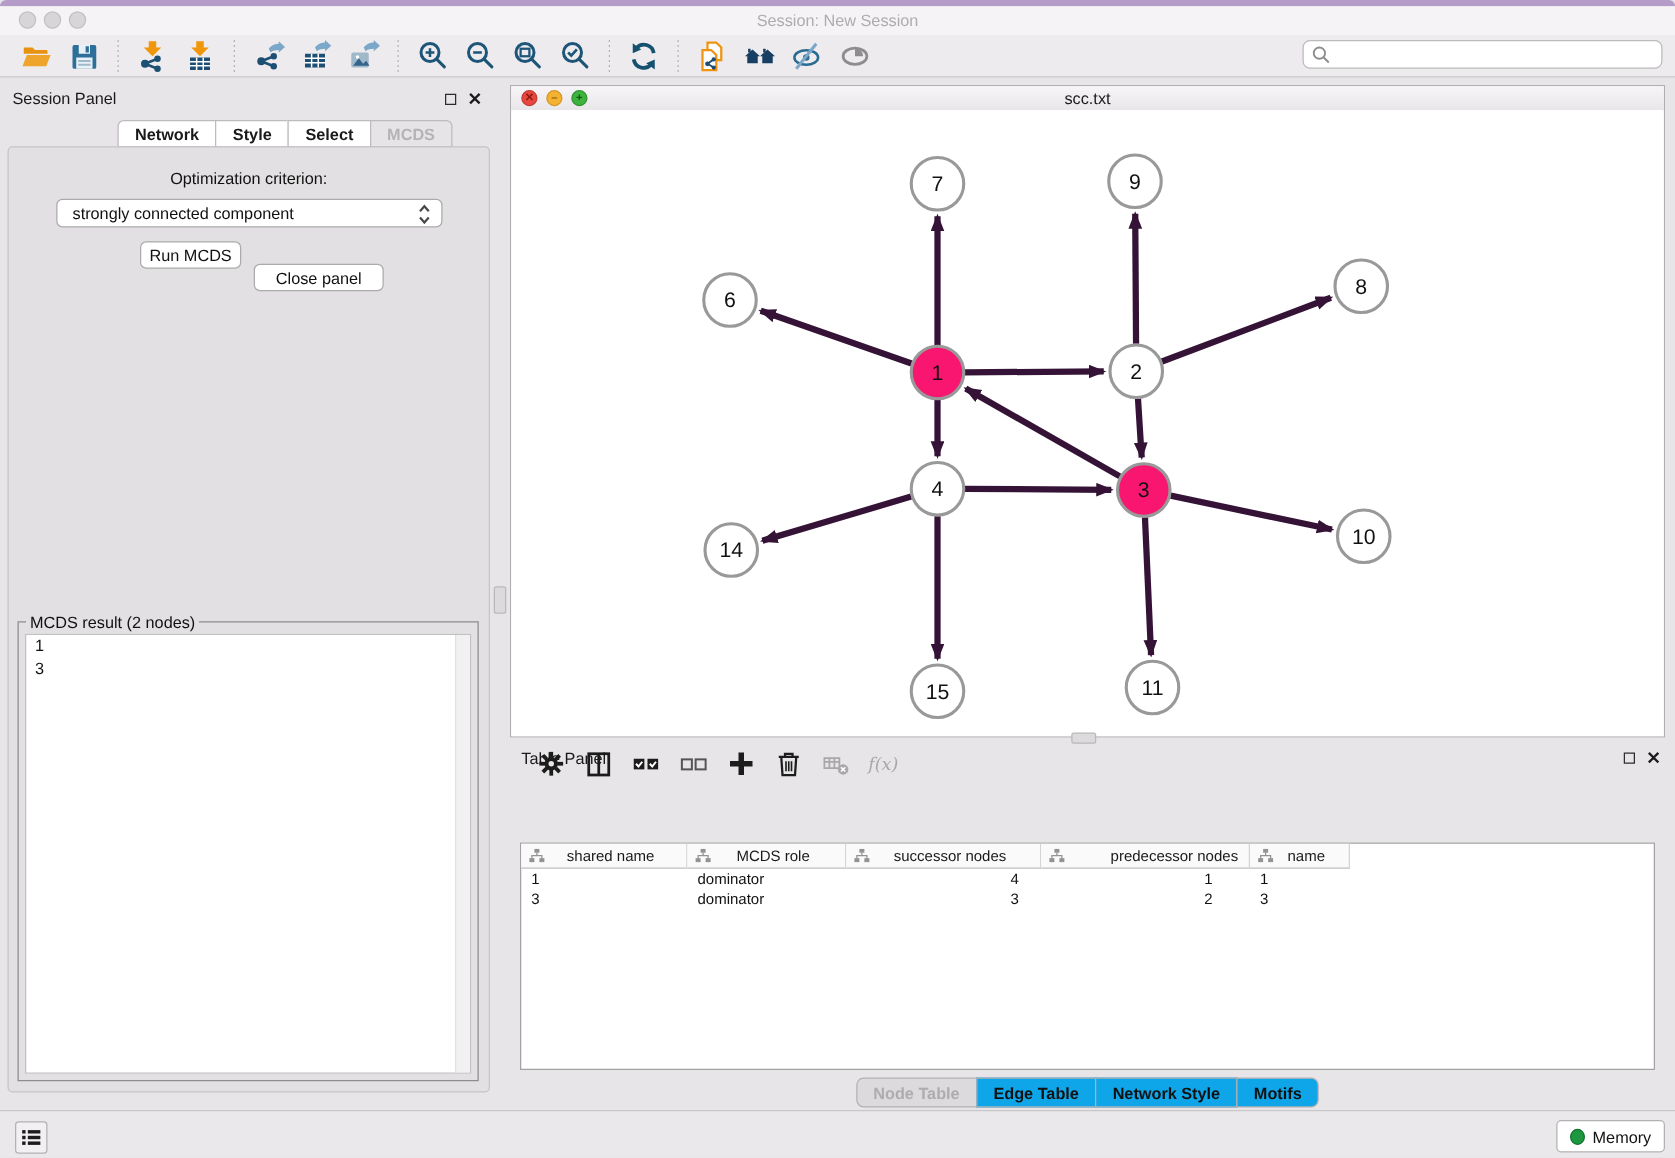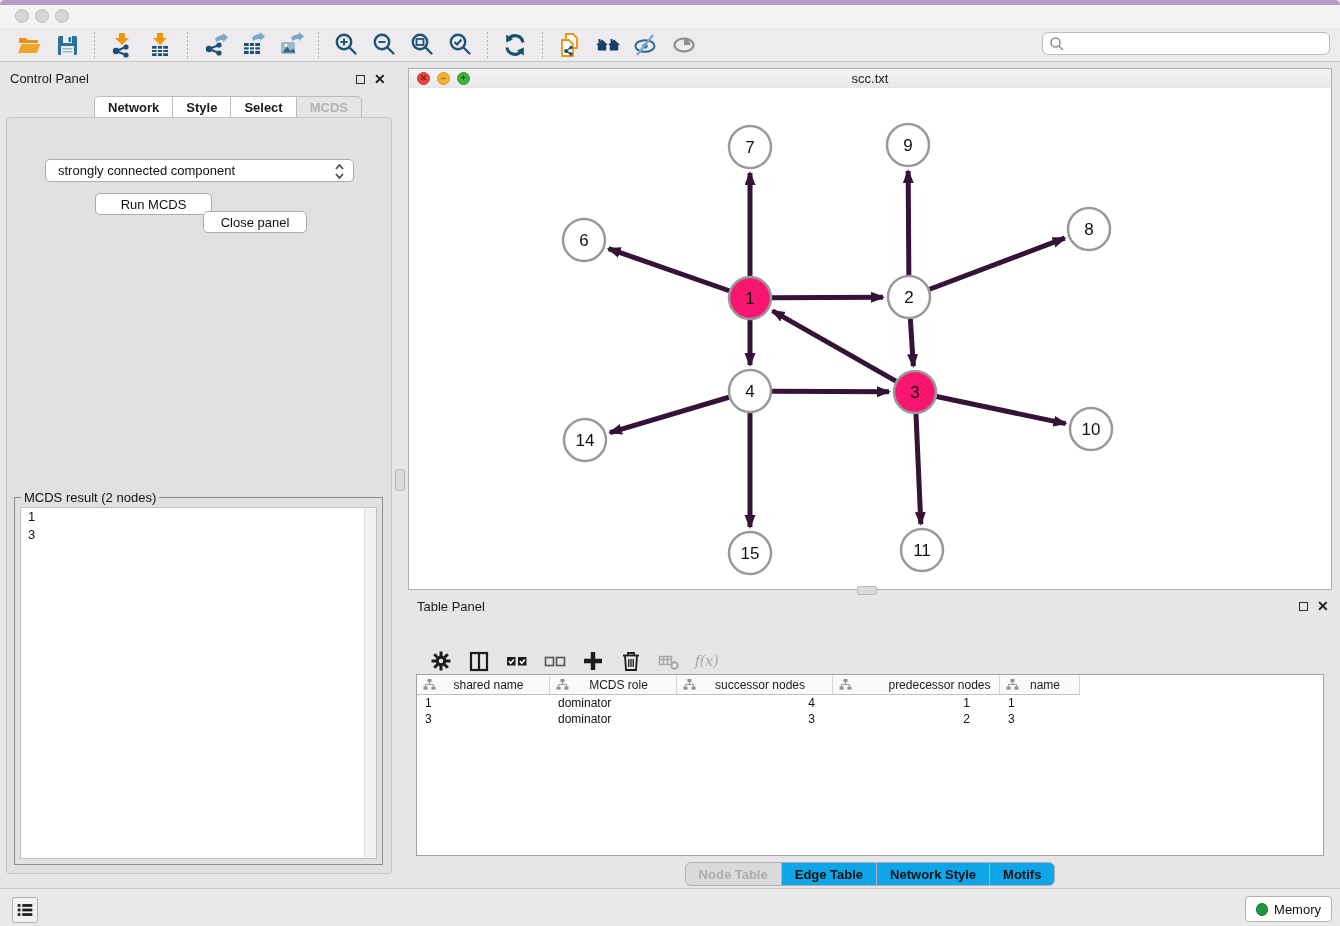--- a/index.html
+++ b/index.html
@@ -27,42 +27,42 @@
   .close-ico{font-size:14px;font-weight:bold;color:#1a1a1a;line-height:10px;}
   .cp-tabs{position:absolute;left:77px;top:96px;display:flex;}
   .cp-tab{height:22px;box-sizing:border-box;border:1px solid #bdbbbd;background:#fff;font-size:13px;font-weight:600;color:#1a1a1a;display:flex;align-items:center;justify-content:center;padding:0 13px;margin-left:-1px;}
   .cp-tab.first{border-radius:5px 0 0 0;margin-left:17px;}
   .cp-tab.active{background:#e6e4e6;color:#b5b3b5;border-radius:0 5px 0 0;}
   .cp-content{position:absolute;left:6px;top:117px;width:386px;height:757px;background:#e2e0e2;border:1px solid #c6c4c6;border-radius:4px;box-sizing:border-box;}
   .opt-label{position:absolute;left:0;right:0;top:17px;text-align:center;font-size:13px;color:#111;}
   .combo{position:absolute;left:38px;top:41px;width:309px;height:23px;background:#fff;border:1px solid #ababab;border-radius:5px;box-sizing:border-box;display:flex;align-items:center;font-size:13px;color:#111;padding-left:12px;}
   .combo .chevrons{position:absolute;right:7px;top:2px;}
   .btn{position:absolute;height:22px;background:#fff;border:1px solid #ababab;border-radius:5px;font-size:13px;color:#111;display:flex;align-items:center;justify-content:center;box-sizing:border-box;}
-  #run-btn{left:88px;top:75px;width:117px;}
+  #run-btn{left:105px;top:75px;width:81px;}
   #closep-btn{left:196px;top:93px;width:104px;}
   fieldset.result{position:absolute;left:7px;top:372px;width:369px;height:375px;border:1px solid #8e8c8e;margin:0;padding:0;box-sizing:border-box;background:transparent;}
   fieldset.result legend{font-size:13px;color:#111;margin-left:6px;padding:0 3px;}
   .result-box{position:absolute;left:5px;right:5px;top:2px;bottom:5px;background:#fff;border:1px solid #c2c0c2;overflow:hidden;}
   .result-line{font-size:13px;color:#111;padding:1px 0 1px 7px;line-height:16px;}
   .result-scroll{position:absolute;right:0;top:0;bottom:0;width:11px;background:#f2f1f2;border-left:1px solid #e2e0e2;}
   
   .net-win{position:absolute;left:408px;top:68px;width:924px;height:522px;background:#fff;border:1px solid #b0aeb0;box-sizing:border-box;}
   .net-titlebar{position:absolute;left:0;top:0;right:0;height:19px;background:linear-gradient(#f7f5f7,#e8e6e8);border-bottom:1px solid #bcbabc;}
   .net-lights{position:absolute;left:8px;top:3px;display:flex;gap:7px;}
   .nlight{width:13px;height:13px;border-radius:50%;box-sizing:border-box;font-size:9px;font-weight:bold;display:flex;align-items:center;justify-content:center;line-height:1;}
   .nl-red{background:#e8473f;border:1px solid #c33b33;color:#8c1810;}
   .nl-yel{background:#f5b231;border:1px solid #d3962a;color:#8e5e00;}
   .nl-grn{background:#3fb13f;border:1px solid #2f962f;color:#0c5c0c;}
   .net-title{position:absolute;left:0;right:0;top:2px;text-align:center;font-size:13px;color:#1c1c1c;}
   .net-canvas{position:absolute;left:0;top:19px;right:0;bottom:0;background:#fff;}
   .grip-v{position:absolute;left:395px;top:469px;width:8px;height:20px;background:#dcdadc;border:1px solid #bab8ba;border-radius:2px;}
   .grip-h{position:absolute;left:857px;top:586px;width:18px;height:7px;background:#dcdadc;border:1px solid #bab8ba;border-radius:2px;}
   
   .tp-title{position:absolute;left:417px;top:599px;font-size:13px;color:#1a1a1a;}
-  .tbl-toolbar{position:absolute;left:427px;top:646px;display:flex;gap:10px;align-items:center;}
+  .tbl-toolbar{position:absolute;left:427px;top:596px;display:flex;gap:10px;align-items:center;}
   .tt-btn{width:28px;height:30px;display:flex;align-items:center;justify-content:center;}
   .tbl-box{position:absolute;left:416px;top:674px;width:908px;height:182px;background:#fff;border:1px solid #a3a1a3;box-sizing:border-box;}
   .tbl-head{display:flex;height:20px;}
   .th-cell{box-sizing:border-box;height:20px;background:#fafafa;border-right:1px solid #d6d4d6;border-bottom:1px solid #c2c0c2;display:flex;align-items:center;font-size:12px;color:#1a1a1a;padding-left:6px;}
   .th-cell .lbl{flex:1;text-align:center;padding-right:8px;}
   .tbl-row{display:flex;height:16px;align-items:center;}
   .td-cell{box-sizing:border-box;font-size:12px;color:#111;white-space:nowrap;overflow:hidden;}
   .al{padding-left:8px;text-align:left;}
   .ar-s{padding-right:18px;text-align:right;}
   .ar-p{padding-right:30px;text-align:right;}
@@ -81,20 +81,21 @@
 </head>
 <body>
 
 <div class="top-strip"></div>
 <div class="titlebar">
   <div class="traffic">
     <div class="dot"></div>
     <div class="dot"></div>
     <div class="dot"></div>
   </div>
+  <div class="win-title">Session: New Session</div>
 </div>
 
 <div class="toolbar">
   <div class="tb-btn">
     <svg width="26" height="26" viewBox="0 0 26 26">
         <path fill="#e8930f" d="M3 7c0-.6.4-1 1-1h6l2 2h9c.6 0 1 .4 1 1v2H3z"></path>
         <path fill="#efa42c" d="M5.5 12h19l-3.5 9H2z"></path>
       </svg>
   </div>
   <div class="tb-btn">
@@ -247,34 +248,35 @@
     <svg width="18" height="18" viewBox="0 0 18 18">
         <g stroke="#8e8c8e" stroke-width="1.5" fill="none">
           <circle cx="7.5" cy="7.5" r="4.5"></circle>
           <path d="M11 11l4 4"></path>
         </g>
       </svg>
     <input type="text" placeholder="" style="">
   </div>
 </div>
 
-<div class="cp-title">Control Panel</div>
+<div class="cp-title">Session Panel</div>
 <div class="panel-icons" style="left:356px;top:74px;">
   <div class="float-ico"></div>
   <div class="close-ico">✕</div>
 </div>
 
 <div class="cp-tabs">
   <div class="cp-tab first">Network</div>
   <div class="cp-tab">Style</div>
   <div class="cp-tab">Select</div>
   <div class="cp-tab active">MCDS</div>
 </div>
 
 <div class="cp-content">
+  <div class="opt-label">Optimization criterion:</div>
   <div class="combo">
     <span>strongly connected component</span>
     <span class="chevrons">
       <svg width="13" height="19" viewBox="0 0 13 19">
           <g fill="none" stroke="#4a4a4a" stroke-width="1.8">
             <path d="M3 7l3.5-4L10 7"></path>
             <path d="M3 12l3.5 4 3.5-4"></path>
           </g>
         </svg>
     </span>

